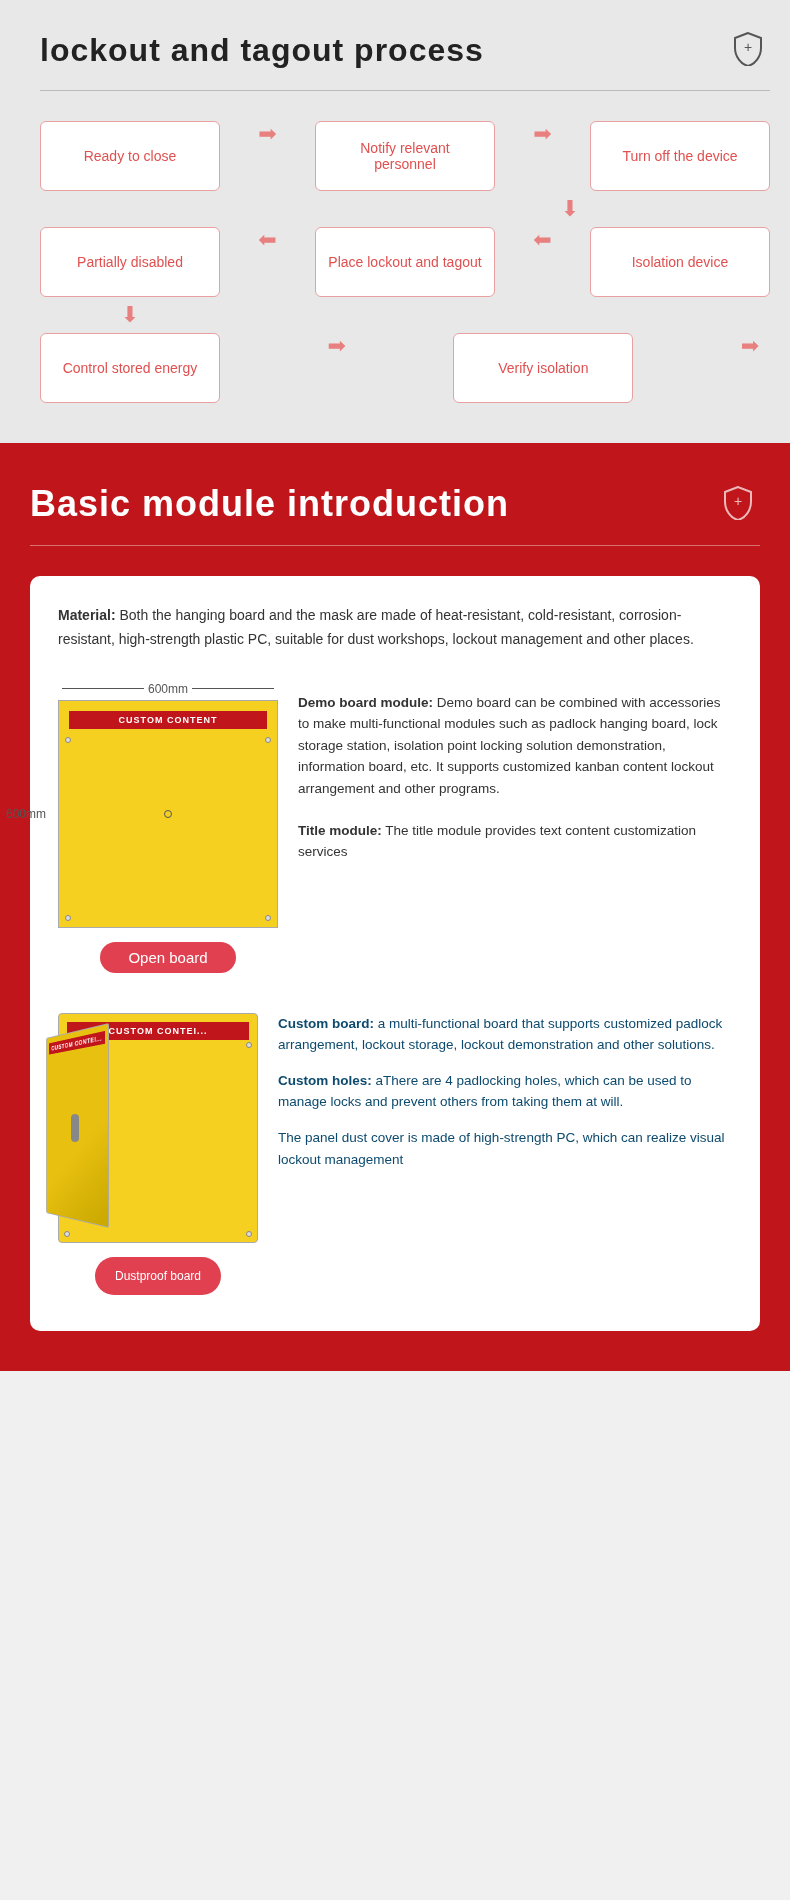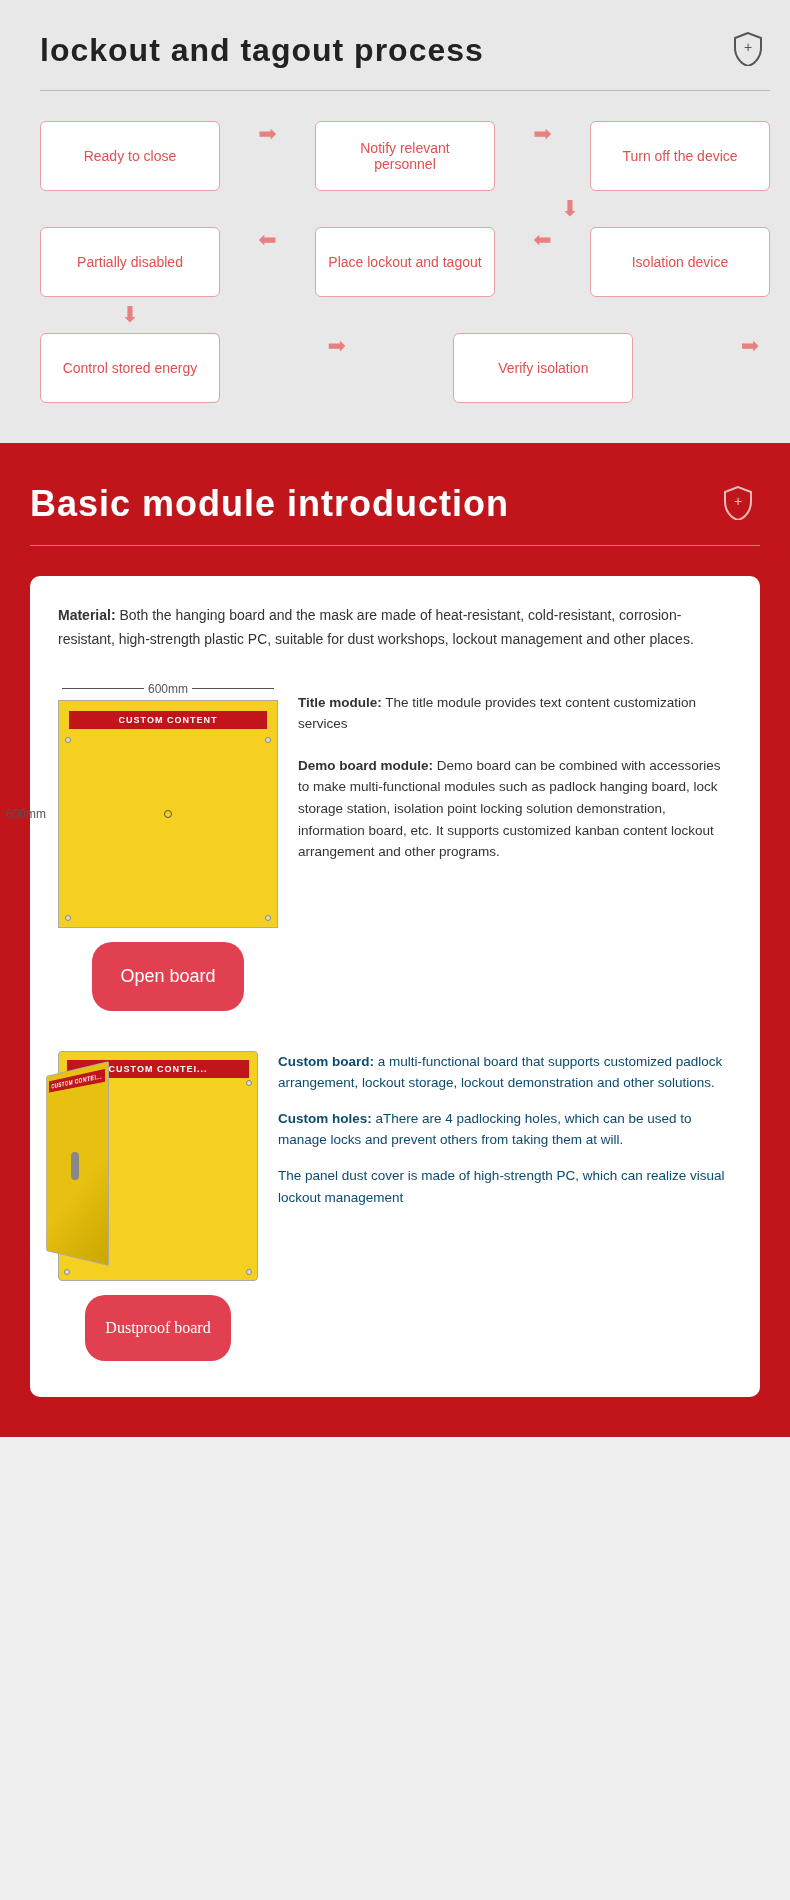--- a/index.html
+++ b/index.html
@@ -166,22 +166,22 @@
       border: 1.5px solid #555;
       border-radius: 50%;
       background: #f5d020;
     }
 
     .open-board-btn {
       background: #e04050;
       color: #fff;
       border: none;
       border-radius: 20px;
-      padding: 24px 28px;
-      font-size: 18px;
+      padding: 7px 28px;
+      font-size: 15px;
       margin-top: 14px;
       cursor: pointer;
       align-self: center;
     }
 
     .board-info-right {
       flex: 1;
       font-size: 13.5px;
       color: #333;
       line-height: 1.6;
@@ -221,28 +221,27 @@
     .dustproof-dot-tl { position: absolute; top: 28px; left: 5px; width: 6px; height: 6px; border: 1px solid #888; border-radius: 50%; background: #ddd; }
     .dustproof-dot-tr { position: absolute; top: 28px; right: 5px; width: 6px; height: 6px; border: 1px solid #888; border-radius: 50%; background: #ddd; }
     .dustproof-dot-bl { position: absolute; bottom: 5px; left: 5px; width: 6px; height: 6px; border: 1px solid #888; border-radius: 50%; background: #ddd; }
     .dustproof-dot-br { position: absolute; bottom: 5px; right: 5px; width: 6px; height: 6px; border: 1px solid #888; border-radius: 50%; background: #ddd; }
 
     .dustproof-btn {
       background: #e04050;
       color: #fff;
       border: none;
       border-radius: 20px;
-      padding: 24px 20px;
-      font-size: 16px;
+      padding: 12px 20px;
+      font-size: 12px;
       margin-top: 14px;
       cursor: pointer;
       display: block;
       margin-left: auto;
       margin-right: auto;
-      font-family: Liberation Serif, serif;
     }
 
     .dustproof-info {
       flex: 1;
       font-size: 13.5px;
       color: #0c4a6e;
       line-height: 1.6;
     }
 
     .dustproof-info p {
@@ -431,24 +430,24 @@
               <div class="board-dot-bl"></div>
               <div class="board-dot-br"></div>
               <div class="board-center-dot"></div>
             </div>
           </div>
           <button class="open-board-btn">Open board</button>
         </div>
 
         <div class="board-info-right">
           <p>
-            <strong>Title module:</strong><span> The title module provides text content customization services</span>
+            <strong>Demo board module:</strong><span> Demo board can be combined with accessories to make multi-functional modules such as padlock hanging board, lock storage station, isolation point locking solution demonstration, information board, etc. It supports customized kanban content lockout arrangement and other programs.</span>
           </p>
           <p>
-            <strong>Demo board module:</strong><span> Demo board can be combined with accessories to make multi-functional modules such as padlock hanging board, lock storage station, isolation point locking solution demonstration, information board, etc. It supports customized kanban content lockout arrangement and other programs.</span>
+            <strong>Title module:</strong><span> The title module provides text content customization services</span>
           </p>
         </div>
       </div>
     </div>
 
     <div class="dustproof-section">
 
       <div class="dustproof-board-wrap">
         <div class="dustproof-outer">
 

